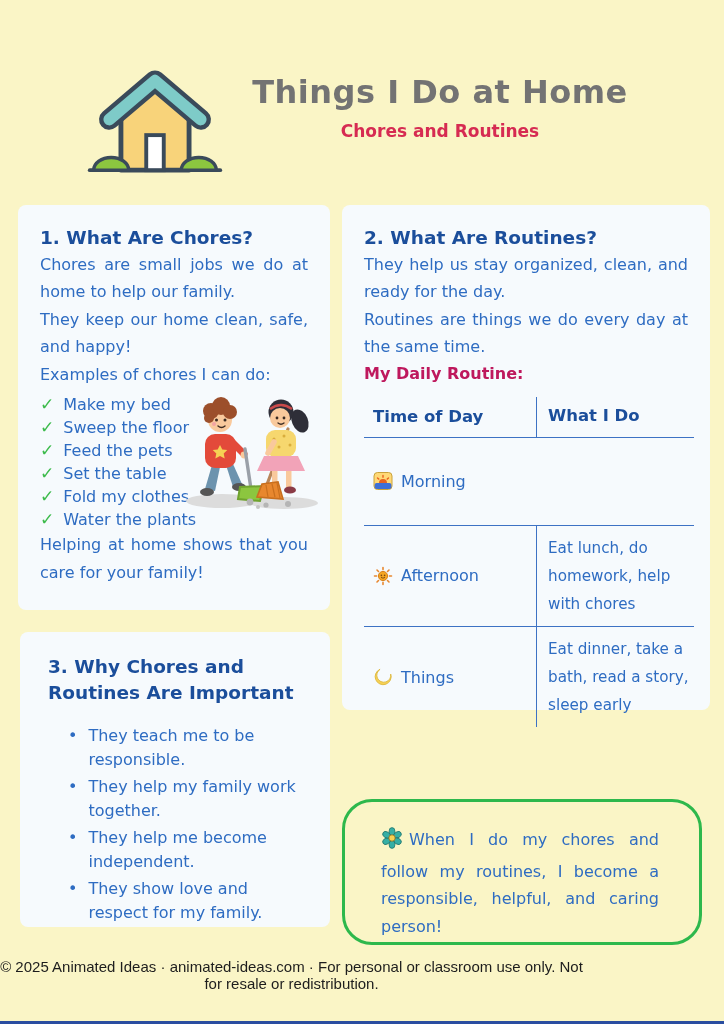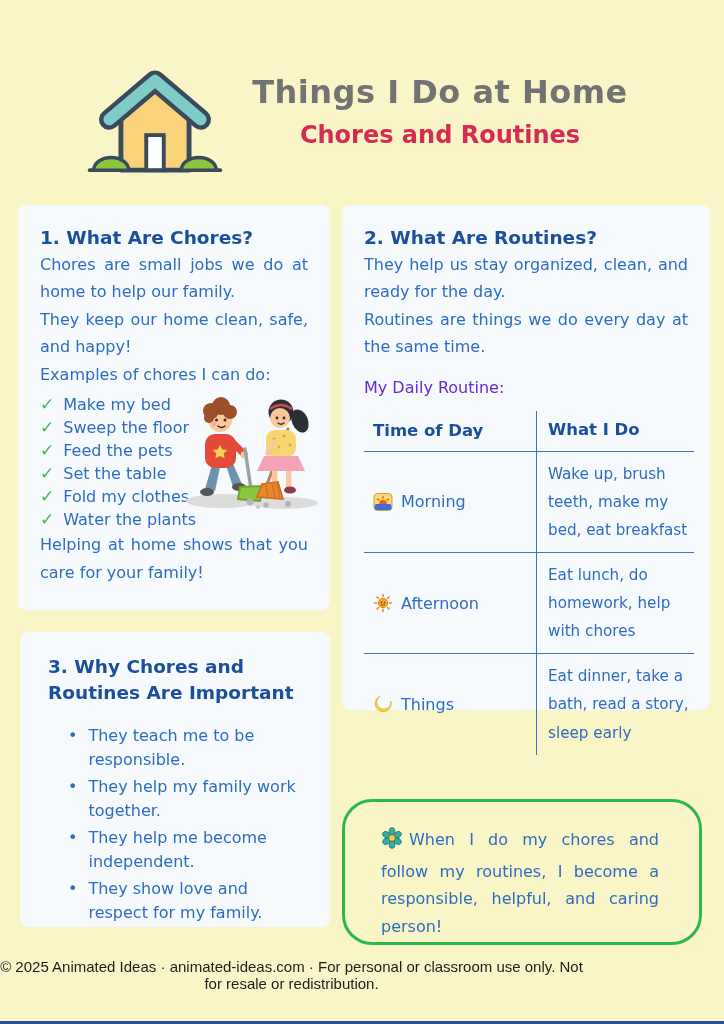--- a/index.html
+++ b/index.html
@@ -8,40 +8,40 @@
     background:#FAF5C6;
     font-family:"DejaVu Sans",sans-serif;
     -webkit-font-smoothing:antialiased;
   }
   .abs{position:absolute;}
 
   
   .house{left:82px;top:64px;width:146px;height:114px;}
   .titleblock{left:228px;top:74px;width:424px;text-align:center;}
   .title{font-size:32px;font-weight:bold;color:#737373;letter-spacing:0.5px;line-height:1.15;}
-  .subtitle{margin-top:10px;font-size:24px;font-weight:bold;color:#D62B52;}
+  .subtitle{margin-top:10px;font-size:17px;font-weight:bold;color:#D62B52;}
 
   
   .card{background:#F6FAFD;border-radius:8px;color:#2E6CC2;font-size:16px;}
   .card h2{margin:0;font-size:18.5px;line-height:1.4;color:#1B4E9B;font-weight:bold;}
   .card p{margin:0;text-align:justify;line-height:1.72;}
   .card1{left:18px;top:205px;width:312px;height:405px;padding:20px 22px;box-sizing:border-box;}
   .card2{left:342px;top:205px;width:368px;height:505px;padding:20px 22px;box-sizing:border-box;}
   .card3{left:20px;top:632px;width:310px;height:295px;padding:22px 22px 20px 28px;box-sizing:border-box;}
 
   .list-intro{margin-top:12px;line-height:1.5;}
   .checklist{margin-top:5px;}
   .check-item{display:flex;align-items:baseline;gap:9px;line-height:23px;}
   .check{color:#3DBB4C;font-weight:bold;font-size:17px;}
   .closing{margin-top:13px;}
 
   .kids{right:4px;top:182px;width:148px;height:126px;}
 
   
-  .table-title{margin-top:14px;font-weight:normal;color:#6d28d9;line-height:1.6;}
+  .table-title{font-weight:bold;color:#be185d;line-height:1.6;}
   .rtable{margin-top:10px;width:330px;color:#2E6CC2;}
   .rrow{display:flex;}
   .rrow:not(:last-child){border-bottom:1.5px solid #3D72C4;}
   .rc1{width:172px;display:flex;align-items:center;gap:8px;padding-left:9px;box-sizing:border-box;font-size:16px;}
   .rc2{flex:1;border-left:1.5px solid #3D72C4;display:flex;align-items:center;padding:8px 2px 8px 11px;font-size:15.2px;line-height:1.85;}
   .rhead{height:40px;}
   .rhead .rc1,.rhead .rc2{font-weight:bold;color:#1B4E9B;font-size:16.5px;align-items:center;padding-top:0;padding-bottom:0;}
   .rbody1{min-height:87px;}
   .rbody2{min-height:87px;}
   .rbody3{min-height:83px;}
@@ -187,23 +187,20 @@
         <span class="ticon">
           <svg width="20" height="20" viewBox="0 0 20 20">
             <rect x="1" y="1.5" width="18" height="17" rx="3.5" fill="#FFD977" stroke="#C9A23A" stroke-width="1"></rect>
             <rect x="1.6" y="12" width="16.8" height="6" rx="2" fill="#3E6FD6"></rect>
             <path d="M6 12 A 4 4 0 0 1 14 12 Z" fill="#E8621F"></path>
             <path d="M10 4.5 V 6.3 M4.5 7 l1.3 1.1 M15.5 7 l-1.3 1.1" stroke="#E8621F" stroke-width="1.4" stroke-linecap="round"></path>
           </svg>
         </span>
         <span>Morning</span>
       </div>
-      <div class="rc2">
-        <span>Wake up, brush teeth, make my bed, eat breakfast</span>
-      </div>
     </div>
 
     <div class="rrow rbody2">
       <div class="rc1">
         <span class="ticon">
           <svg width="20" height="20" viewBox="0 0 20 20">
             <circle cx="10" cy="10" r="4.6" fill="#F5A623" stroke="#D9821B" stroke-width="1"></circle>
             <g stroke="#E8872E" stroke-width="1.6" stroke-linecap="round">
               <path d="M10 1.5 V 3.6 M10 16.4 V 18.5 M1.5 10 H 3.6 M16.4 10 H 18.5
                        M4 4 L5.5 5.5 M14.5 14.5 L16 16 M16 4 L14.5 5.5 M5.5 14.5 L4 16"></path>

